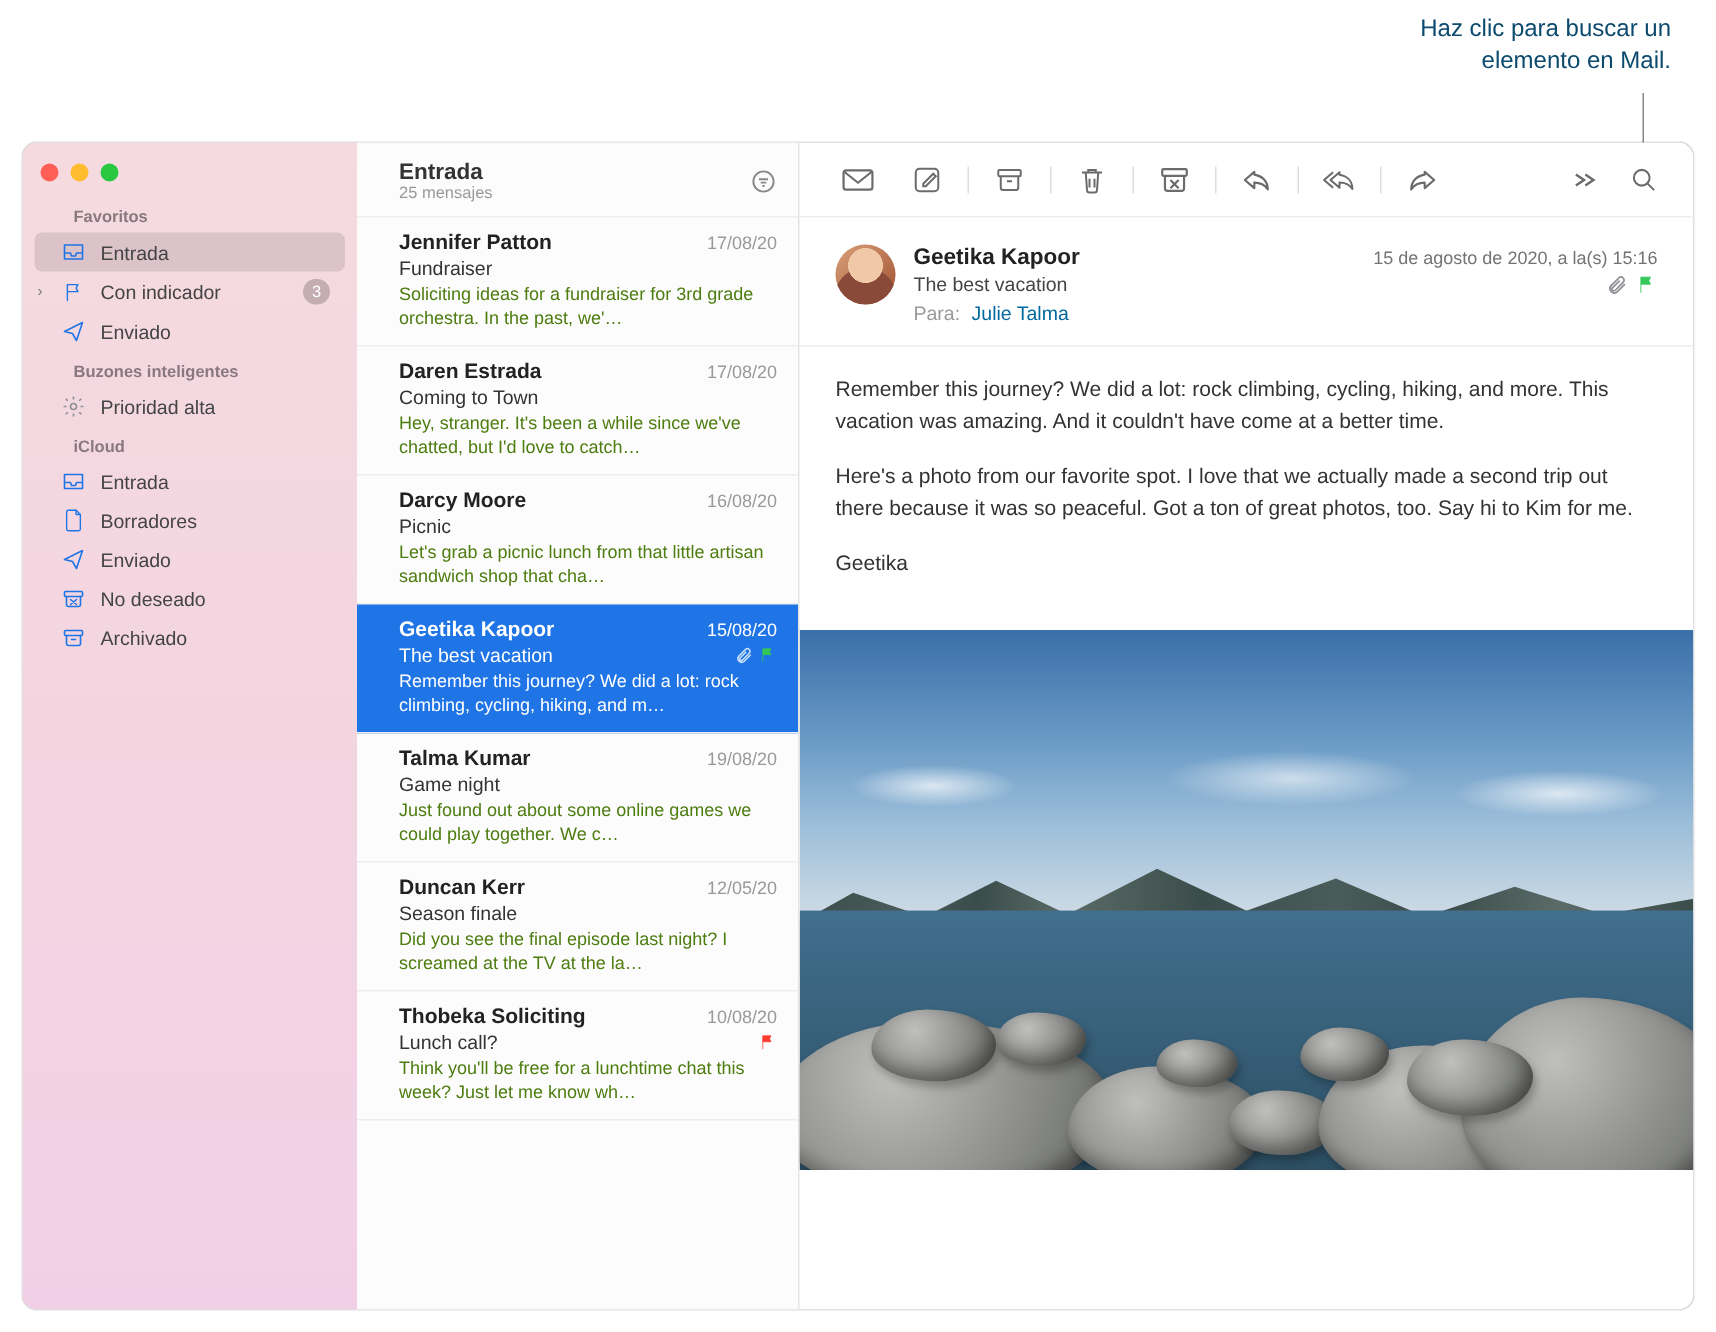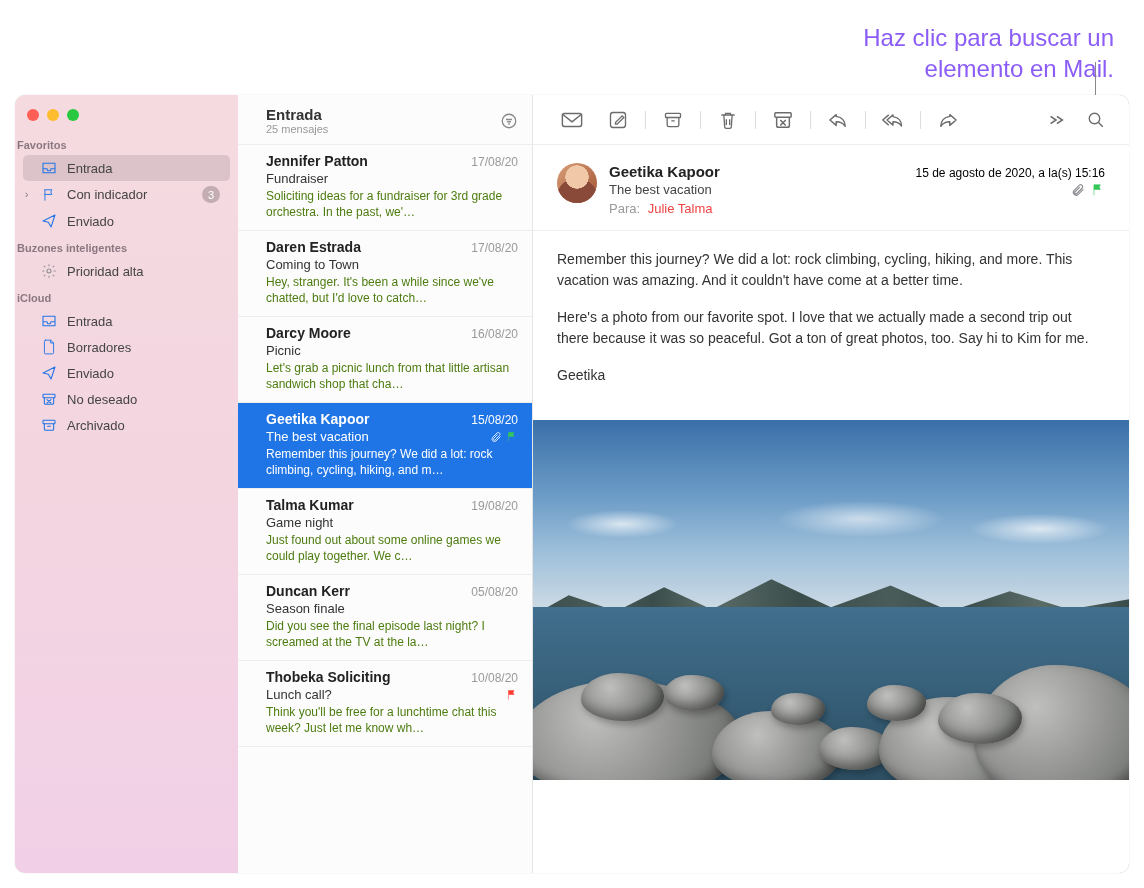--- a/index.html
+++ b/index.html
@@ -5,25 +5,25 @@
   * { box-sizing: border-box; margin: 0; padding: 0; }
   body {
     font-family: -apple-system, BlinkMacSystemFont, "Helvetica Neue", sans-serif;
     background: #fff;
     width: 1144px;
     height: 888px;
     position: relative;
   }
   .callout {
     position: absolute;
-    top: 22px;
+    top: 10px;
     right: 30px;
     text-align: right;
-    font-size: 24px;
-    color: #8b5cf6;
+    font-size: 16px;
+    color: #0c4a6e;
     line-height: 1.3;
   }
   .callout-line {
     position: absolute;
     top: 62px;
     right: 48px;
     width: 1px;
     height: 40px;
     background: #888;
   }
@@ -51,21 +51,21 @@
   .traffic-lights {
     display: flex;
     gap: 8px;
     padding: 6px 12px 10px 12px;
   }
   .tl { width: 12px; height: 12px; border-radius: 50%; }
   .tl-red { background: #ff5f57; }
   .tl-yellow { background: #febc2e; }
   .tl-green { background: #28c840; }
   .sb-section-label {
-    padding: 8px 18px 4px 2px;
+    padding: 8px 18px 4px 34px;
     font-size: 11px;
     color: #8a7880;
     font-weight: 600;
   }
   .sb-item {
     display: flex;
     align-items: center;
     padding: 5px 10px 5px 18px;
     margin: 0 8px;
     border-radius: 5px;
@@ -248,39 +248,39 @@
   }
   .msg-header-main { flex: 1; min-width:0; }
   .msg-header-row1 { display: flex; justify-content: space-between; align-items:baseline; gap:10px;}
   .msg-from {
     font-size: 15px;
     font-weight: 700;
     color: #222;
   }
   .msg-date {
     font-size: 12px;
-    color: #000000;
+    color: #737373;
     white-space: nowrap;
   }
   .msg-subject {
     font-size: 13px;
     color: #444;
     margin-top: 2px;
     display:flex;
     justify-content:space-between;
     align-items:center;
   }
   .msg-subject .hdr-icons { display:flex; gap:6px; align-items:center; color:#888;}
   .msg-subject .hdr-icons .green-flag{ color:#34c759;}
   .msg-to {
     font-size: 13px;
     color: #999;
     margin-top: 4px;
   }
-  .msg-to .to-name { color: #ef4444; margin-left: 4px;}
+  .msg-to .to-name { color: #0369a1; margin-left: 4px;}
   .msg-body {
     padding: 18px 24px;
     font-size: 14px;
     color: #333;
     line-height: 1.5;
   }
   .msg-body p { margin-bottom: 16px; }
   .photo {
     margin: 0;
     height: 360px;
@@ -501,21 +501,21 @@
     </div>
     <div class="subject">
       <span>Game night</span>
       <span class="subj-icons"></span>
     </div>
     <div class="preview">Just found out about some online games we could play together. We c…</div>
   </div>
         <div class="msg-item">
     <div class="row1">
       <span class="sender">Duncan Kerr</span>
-      <span class="date">05/08/20</span>
+      <span class="date">12/05/20</span>
     </div>
     <div class="subject">
       <span>Season finale</span>
       <span class="subj-icons"></span>
     </div>
     <div class="preview">Did you see the final episode last night? I screamed at the TV at the la…</div>
   </div>
         <div class="msg-item">
     <div class="row1">
       <span class="sender">Thobeka Soliciting</span>

